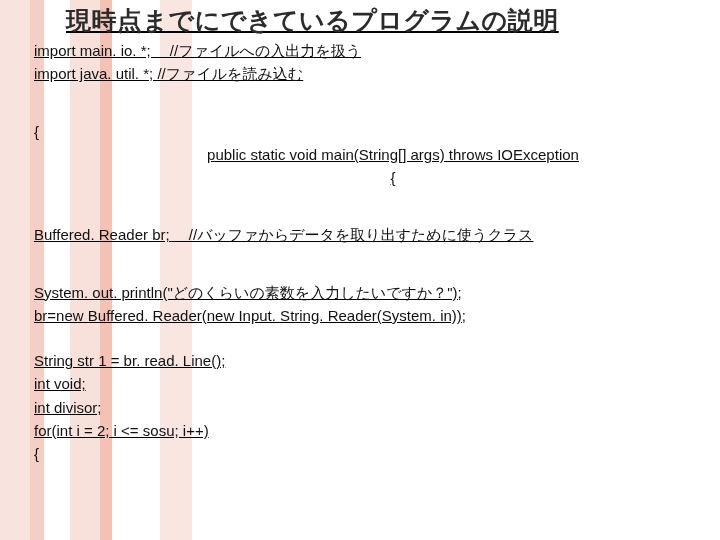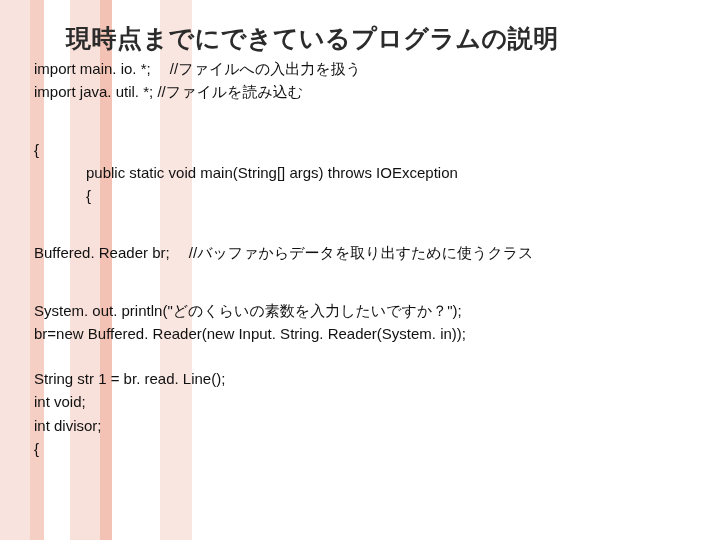--- a/index.html
+++ b/index.html
@@ -16,38 +16,39 @@
   .s1 { left: 0;   width: 30px; background: #f9e3de; }
   .s2 { left: 30px; width: 14px; background: #f6cfc4; }
   .s3 { left: 44px; width: 26px; background: #ffffff; }
   .s4 { left: 70px; width: 30px; background: #f9e1db; }
   .s5 { left: 100px; width: 12px; background: #f3c2b4; }
   .s6 { left: 112px; width: 48px; background: #ffffff; }
   .s7 { left: 160px; width: 32px; background: #fae6e1; }
 
   .content {
     position: relative; z-index: 1;
-    padding: 22px 20px 0 34px;
+    padding: 4px 20px 0 34px;
+    text-decoration: underline;
   }
   .title {
     font-size: 25px;
     font-weight: bold;
     color: #2b2b2b;
     margin-left: 32px;
     margin-bottom: 2px;
     letter-spacing: 0.5px;
   }
   .line {
     font-size: 15px;
     color: #111;
     line-height: 1.55;
     white-space: nowrap;
   }
   .blk0 { margin-left: 0; }
-  .blk1 { margin-left: 52px; }
+  .blk1 { margin-left: 52px; text-align: center; }
   .blk2 { }
   .gap-md { height: 22px; }
   .gap-lg { height: 34px; }
 </style>
 </head>
 <body>
 
 <div class="bg-stripes">
   <div class="stripe s1"></div>
   <div class="stripe s2"></div>
@@ -78,14 +79,15 @@
   <div class="gap-lg"></div>
 
   <div class="line blk2">System. out. println("どのくらいの素数を入力したいですか？");</div>
   <div class="line blk2">br=new Buffered. Reader(new Input. String. Reader(System. in));</div>
 
   <div class="gap-md"></div>
 
   <div class="line blk2">String str 1 = br. read. Line();</div>
   <div class="line blk2">int void;</div>
   <div class="line blk2">int divisor;</div>
+  <div class="line blk2">for(int i = 2; i &lt;= sosu; i++)</div>
   <div class="line blk2">{</div>
 </div>
 
 </body></html>

